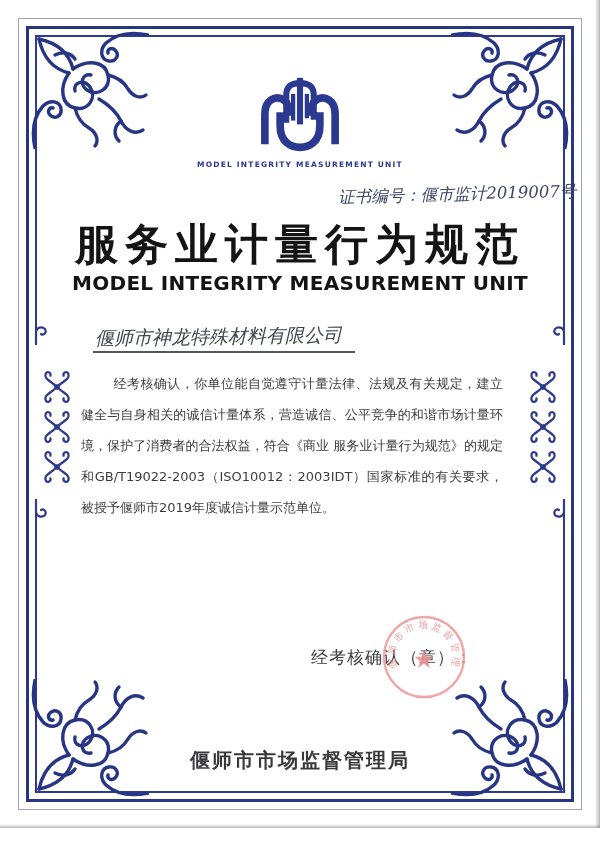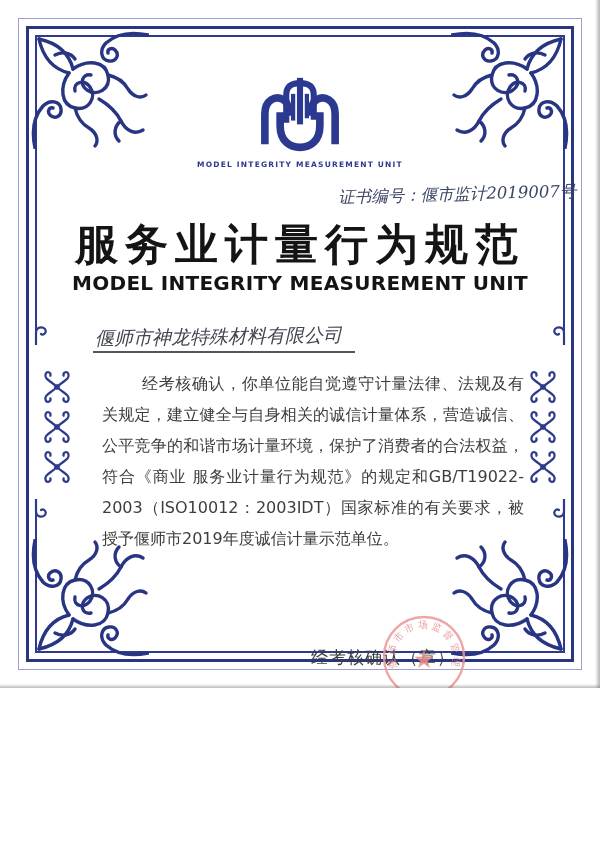--- a/index.html
+++ b/index.html
@@ -1,17 +1,17 @@
 <!DOCTYPE html>
 <html><head>
 <meta charset="utf-8">
 <style>
   html,body{margin:0;padding:0;background:#ffffff;}
   .page{
-    position:relative;width:600px;height:688px;background:#ffffff;overflow:hidden;
+    position:relative;width:600px;height:828px;background:#ffffff;overflow:hidden;
     font-family:"DejaVu Sans","Liberation Sans",sans-serif;color:#3d3d3f;
   }
   
   .frame-outer{position:absolute;inset:18px;border:1px solid rgba(40,53,131,.45);pointer-events:none;}
   .frame-thick{position:absolute;inset:26px;border:3px solid #283583;pointer-events:none;}
   .frame-inner{position:absolute;inset:35px;border:2px solid #2e3a8c;pointer-events:none;}
   .line-mask{position:absolute;background:#fff;}
   .mask-left{left:30px;top:344px;width:12px;height:156px;}
   .mask-right{right:30px;top:344px;width:12px;height:156px;}
   
@@ -45,22 +45,22 @@
     position:absolute;left:0;top:271px;width:100%;text-align:center;
     font-size:20px;font-weight:800;letter-spacing:.3px;color:#141414;
   }
   .company{
     position:absolute;left:95px;top:324px;
     font-family:"DejaVu Serif","Liberation Serif",serif;font-style:italic;
     font-size:19px;color:#41454f;transform:rotate(-.8deg);white-space:nowrap;
   }
   .company-underline{position:absolute;left:93px;top:351px;width:262px;height:2px;background:#54555e;}
   .body-text{
-    position:absolute;left:102px;top:368px;width:422px;
-    font-size:16px;line-height:31px;text-align:justify;text-indent:2.5em;color:#3d3d3f;
+    position:absolute;left:81px;top:368px;width:422px;
+    font-size:13px;line-height:31px;text-align:justify;text-indent:2.5em;color:#3d3d3f;
   }
   .issue-label{position:absolute;left:311px;top:646px;font-size:17px;letter-spacing:1px;color:#3d3d3f;white-space:nowrap;}
   .seal{position:absolute;left:381px;top:614px;width:86px;height:86px;opacity:.85;}
   .footer-issuer{
     position:absolute;left:0;top:747px;width:100%;text-align:center;
     font-size:20px;font-weight:700;letter-spacing:2px;color:#39393b;
   }
   
   .scan-right{position:absolute;top:0;right:0;width:5px;height:100%;background:linear-gradient(to right,rgba(0,0,0,0),rgba(120,120,120,.55));}
   .scan-bottom{position:absolute;left:0;bottom:0;width:100%;height:4px;background:linear-gradient(to bottom,rgba(0,0,0,0),rgba(120,120,120,.5));}

